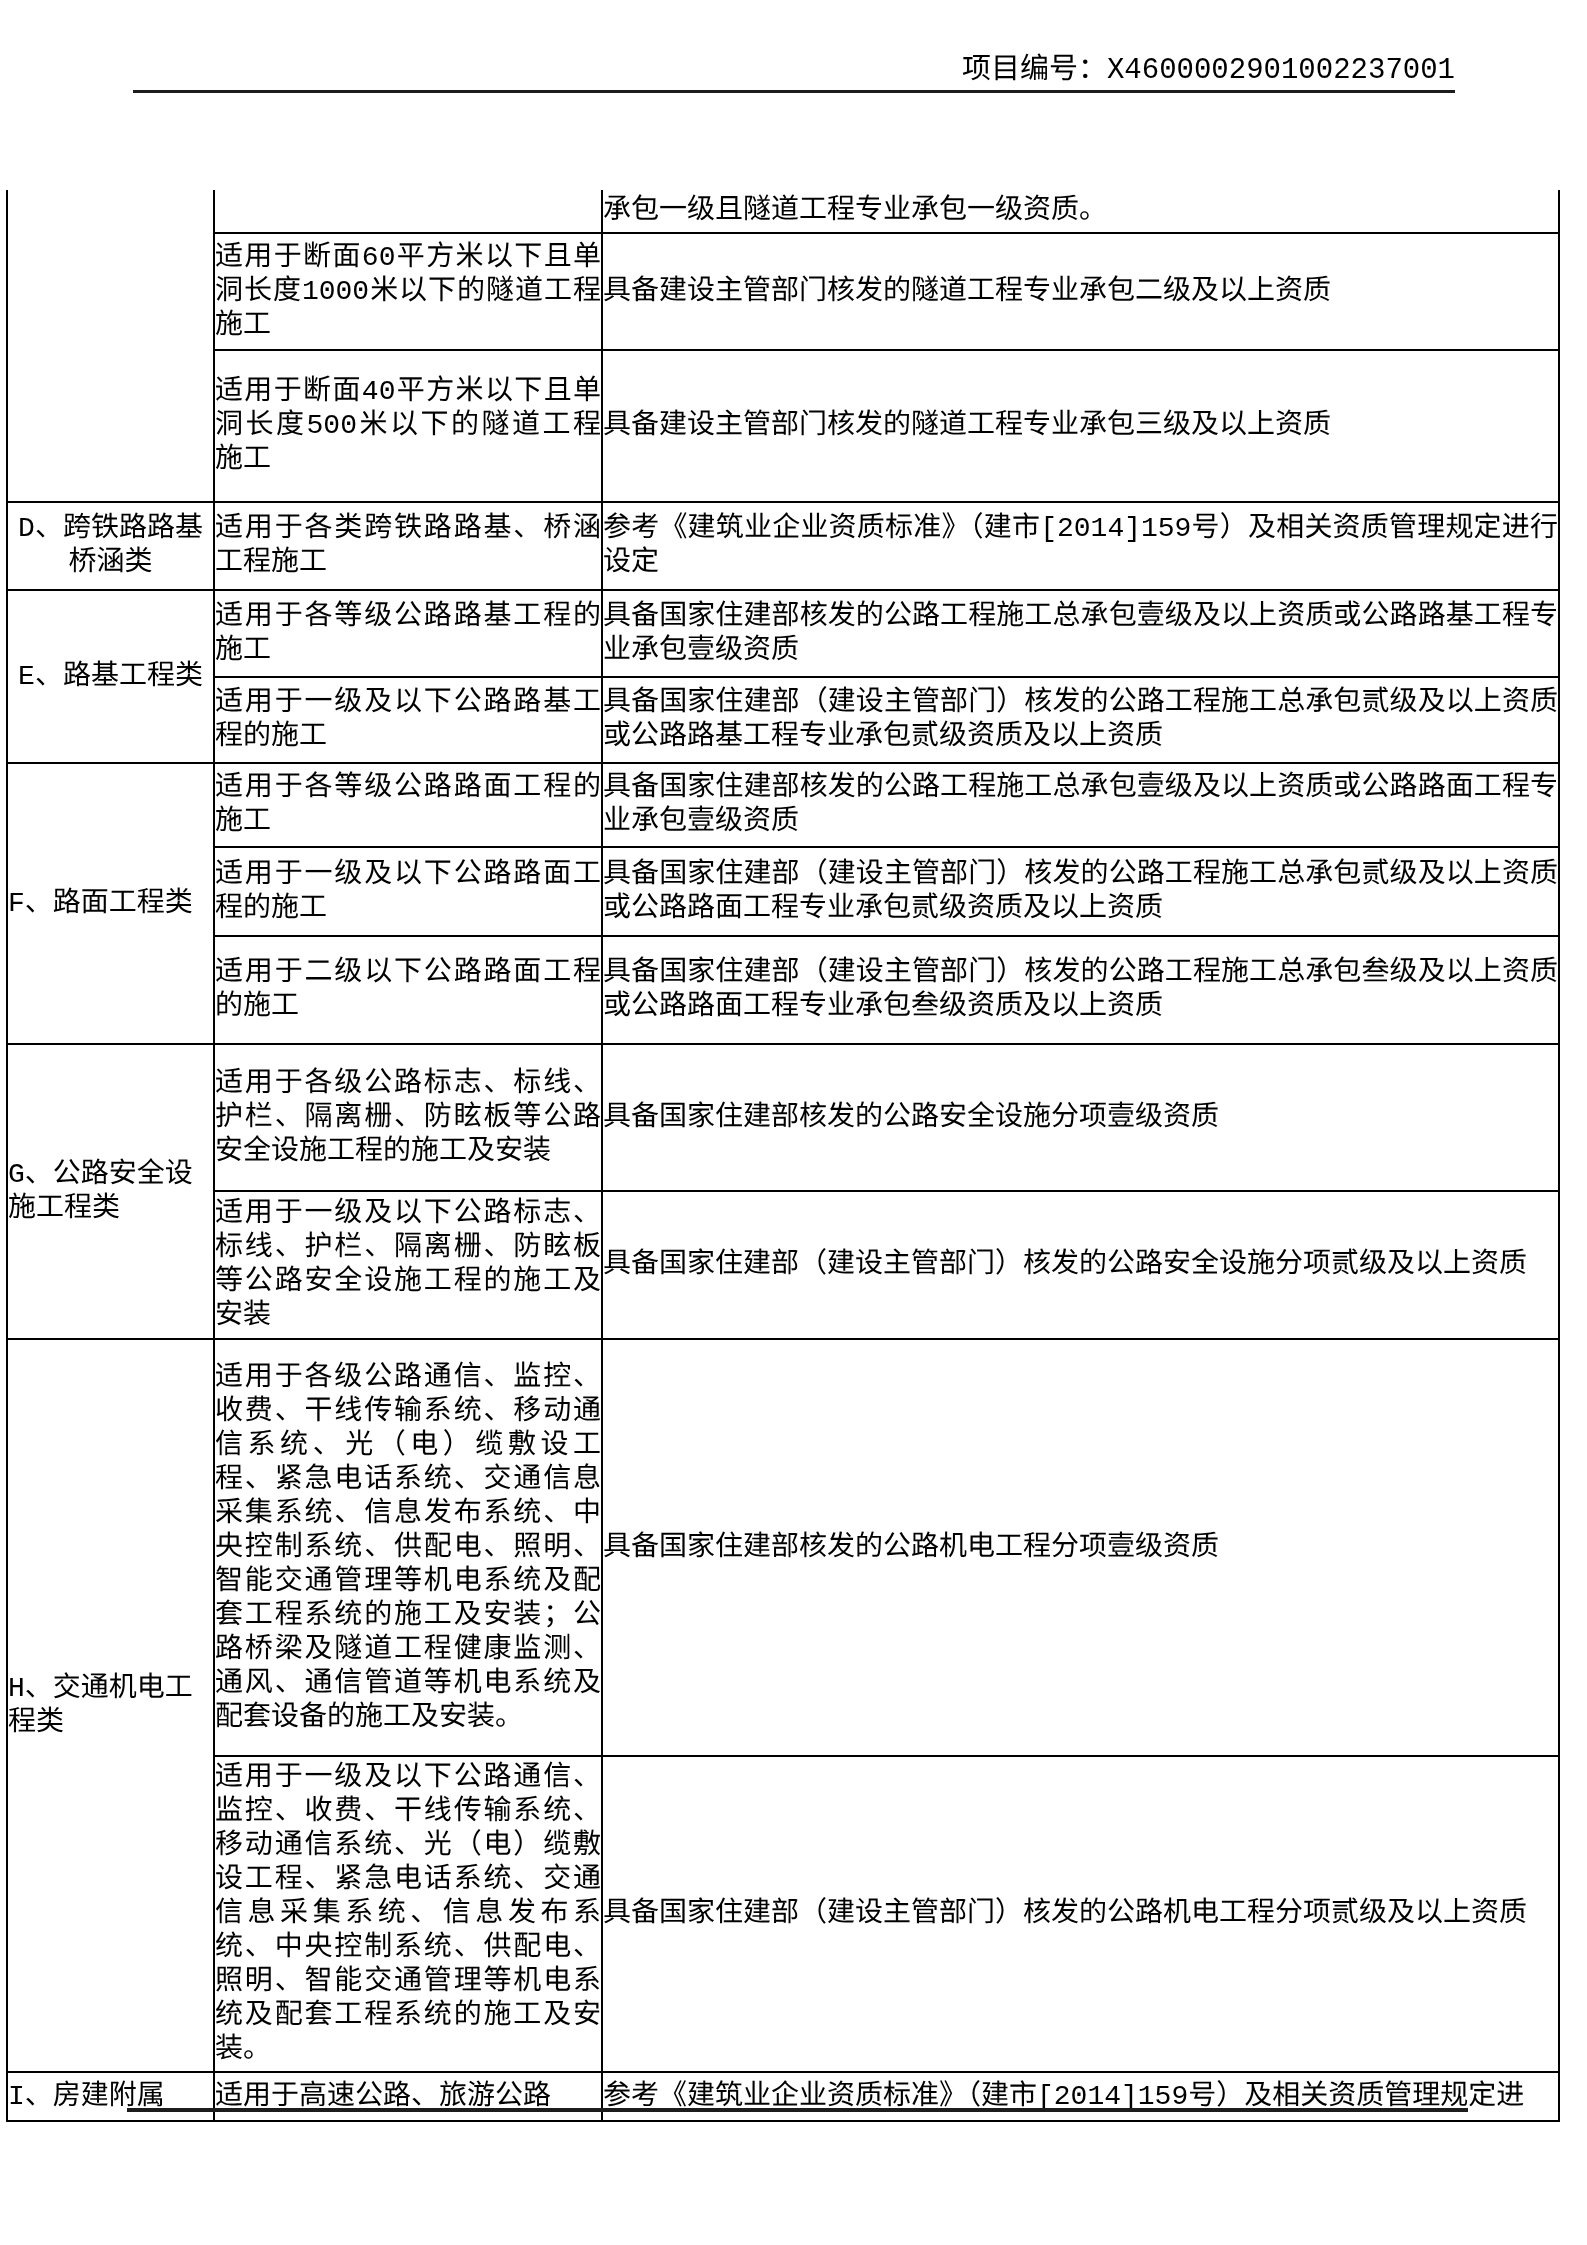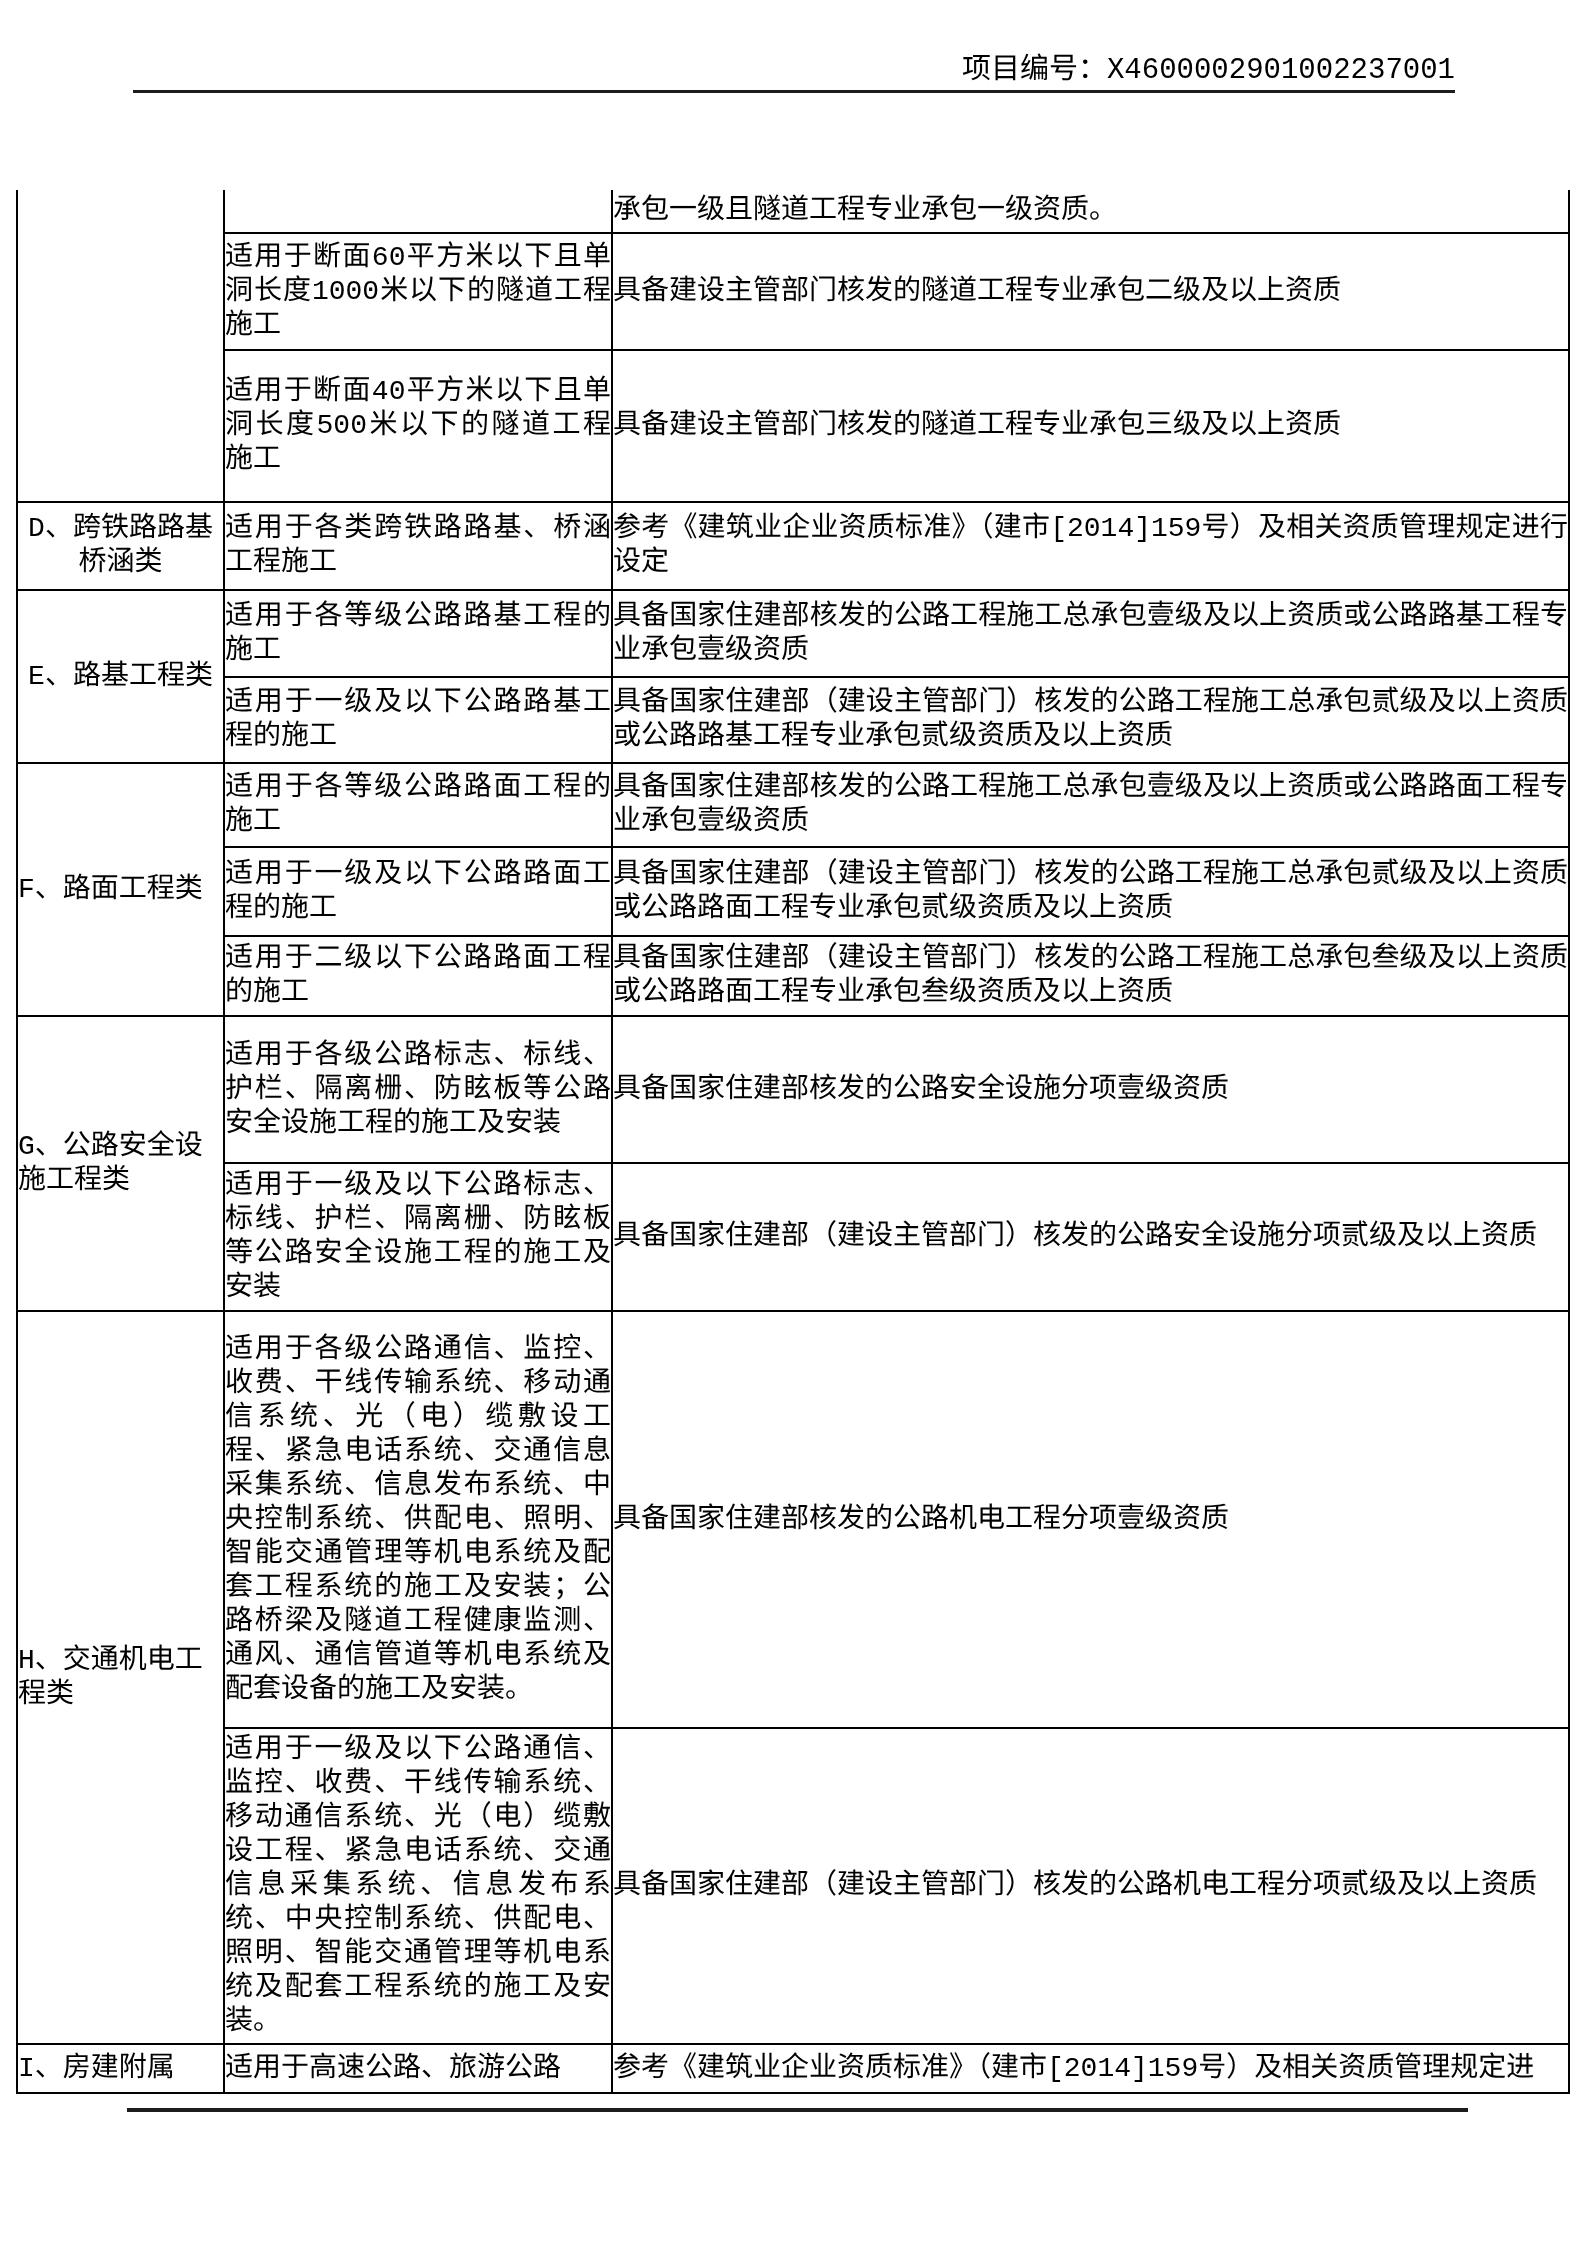--- a/index.html
+++ b/index.html
@@ -14,40 +14,40 @@
   
   .hdr {
     position:absolute; top:0; left:133px; width:1322px; height:88px;
     display:flex; align-items:flex-end; justify-content:flex-end;
     font-size:29px; line-height:34px;
     border-bottom:3px solid #1c1c1c;
     padding-bottom:2px; box-sizing:content-box;
   }
   
   table.doc {
-    position:absolute; top:190px; left:16px;
+    position:absolute; top:190px; left:6px;
     width:1552px;
     border-collapse:collapse; table-layout:fixed;
     font-size:28px; line-height:34px;
   }
   table.doc td {
     border:2px solid #000000;
     vertical-align:middle;
     padding:4px 0;
     word-break:break-all;
     overflow:hidden;
   }
   tr.first td { border-top:none; }
   td.c1 { text-align:center; padding-left:13px; padding-right:13px; }
   td.c1.catleft { text-align:left; }
   td.c2 { text-align:justify; text-justify:inter-ideograph; padding-left:17px; padding-right:11px; }
   td.c3 { text-align:justify; text-justify:inter-ideograph; padding-left:17px; padding-right:20px; }
   tr.rh0{height:43px} tr.rh1{height:117px} tr.rh2{height:152px} tr.rh3{height:88px}
   tr.rh4{height:87px} tr.rh5{height:86px} tr.rh6{height:84px} tr.rh7{height:89px}
-  tr.rh8{height:80px} tr.rh9{height:147px} tr.rh10{height:148px} tr.rh11{height:417px}
+  tr.rh8{height:108px} tr.rh9{height:147px} tr.rh10{height:148px} tr.rh11{height:417px}
   tr.rh12{height:301px} tr.rh13{height:49px}
   
   .ftr-rule {
     position:absolute; top:2108px; left:127px; width:1341px; height:4px;
     background:#1c1c1c;
   }
   .page-num {
     position:absolute; top:2121px; left:0; width:1587px;
     text-align:center; font-size:29px; line-height:34px;
   }

